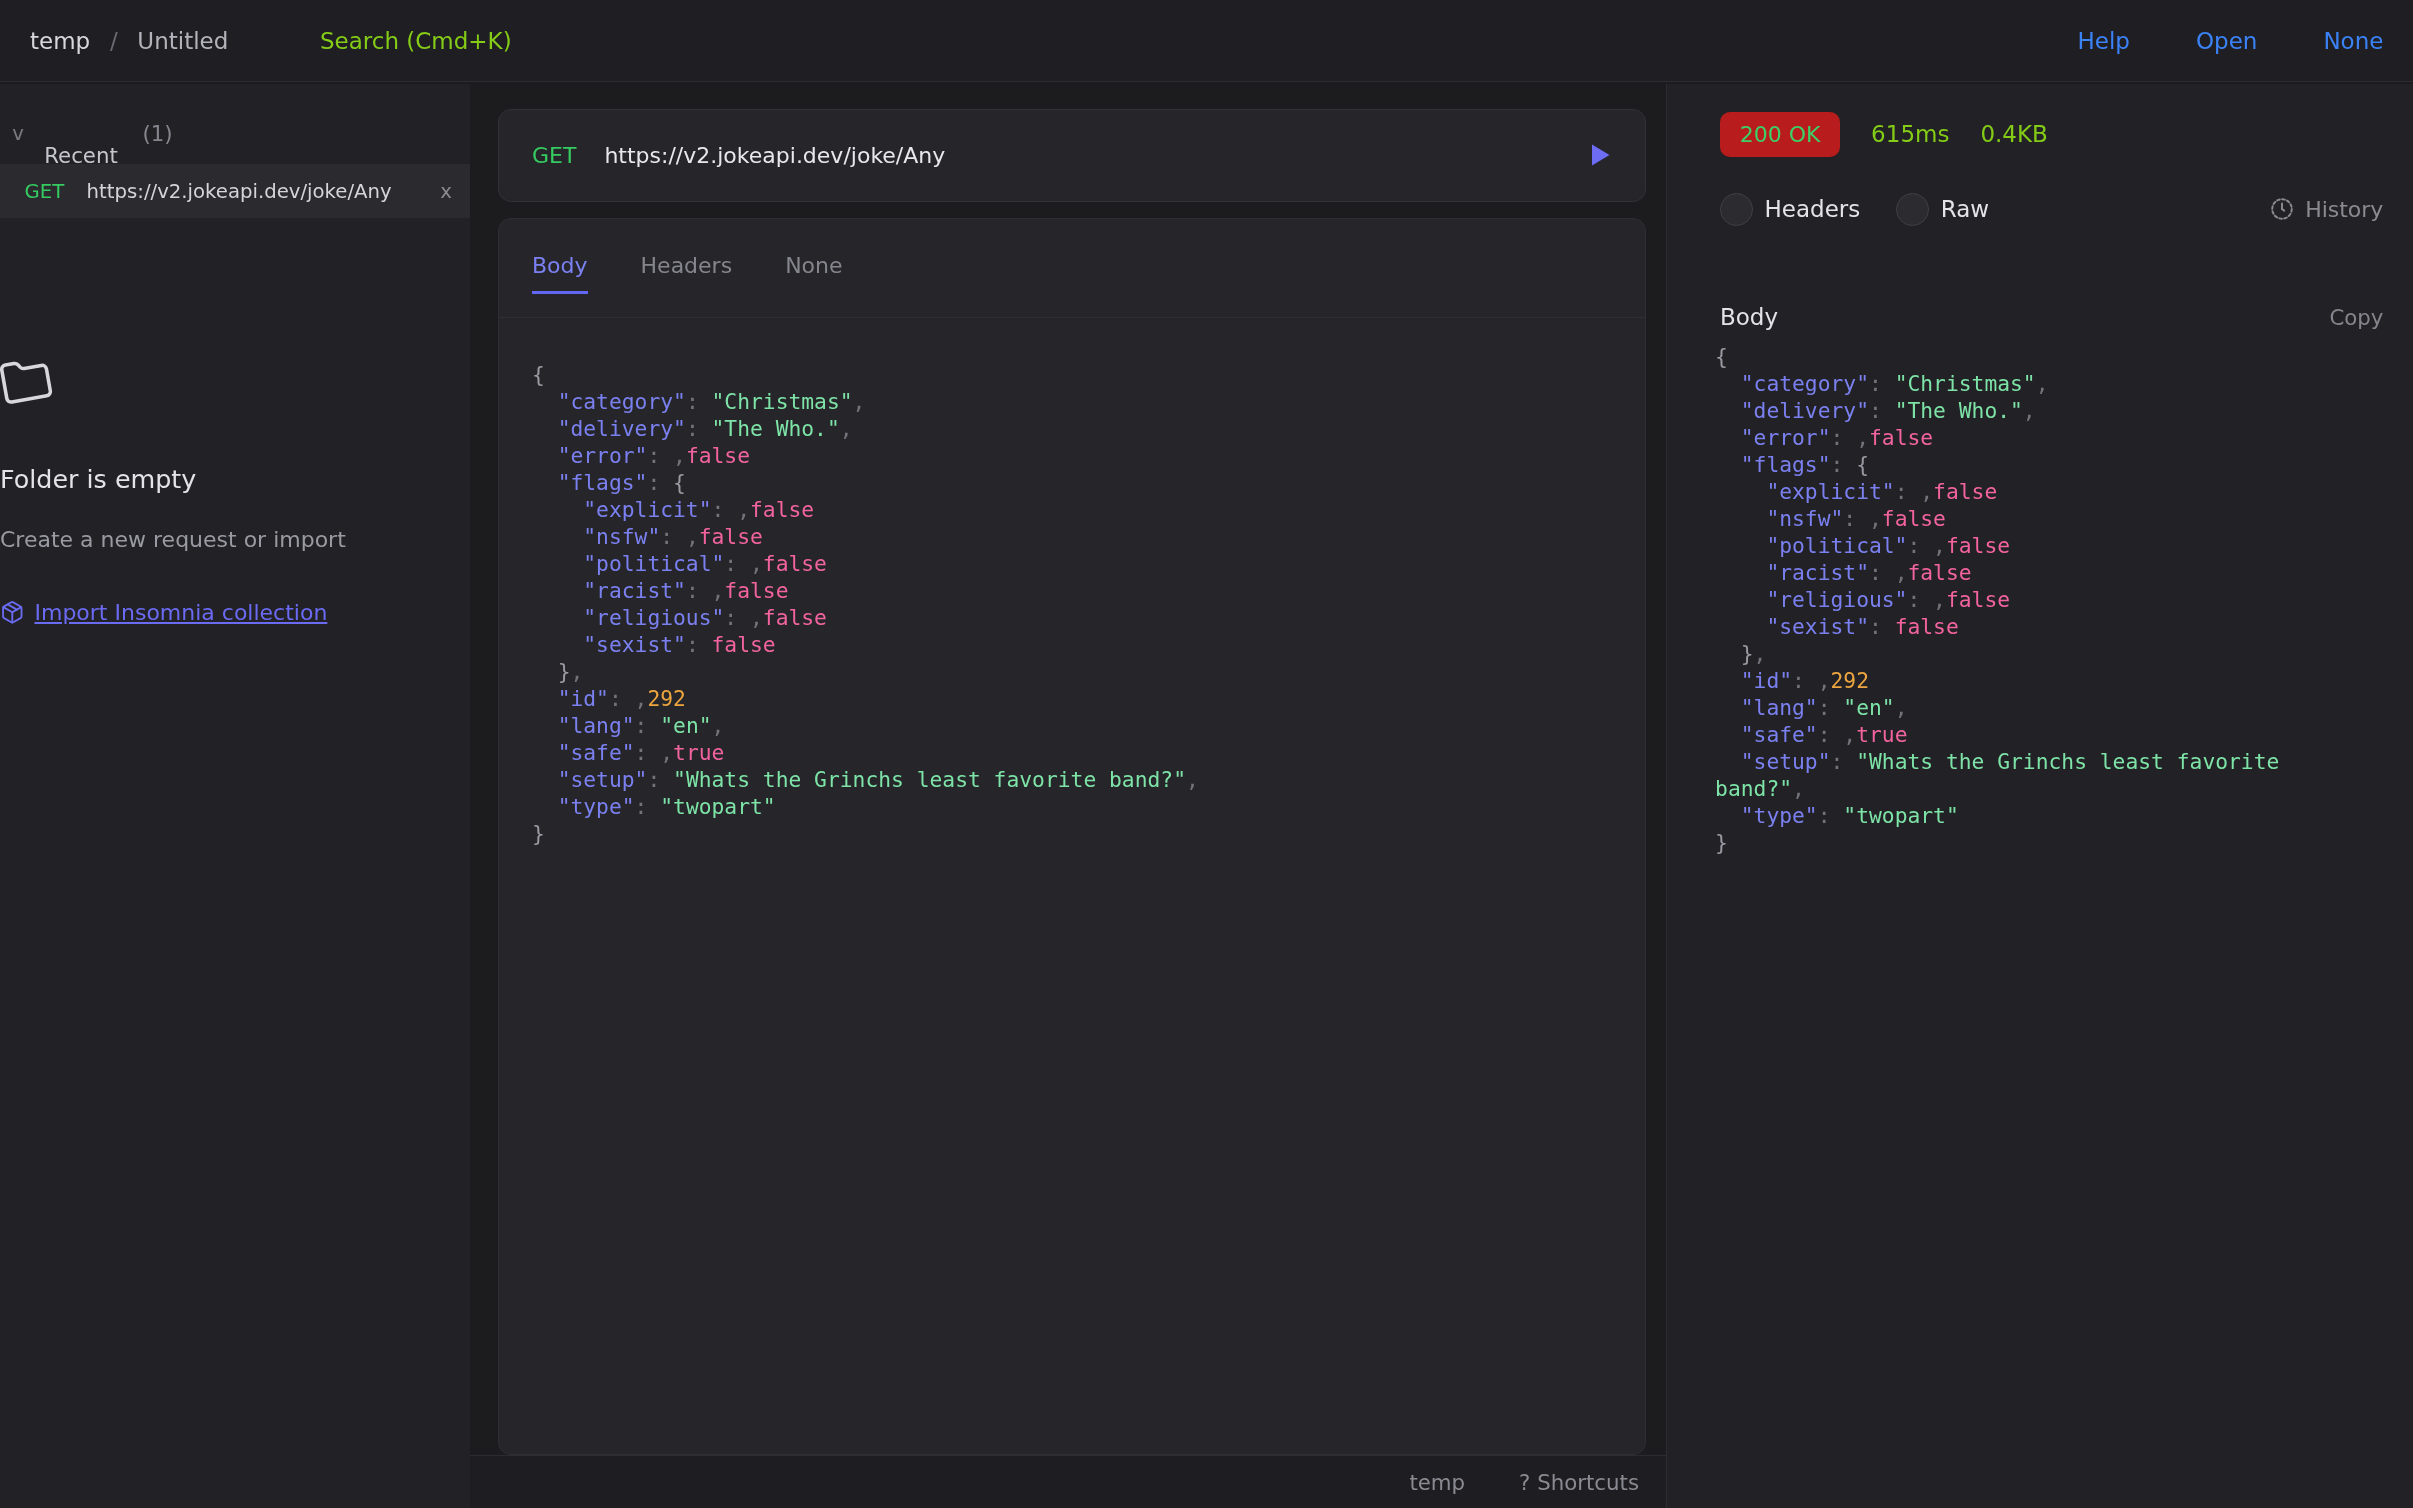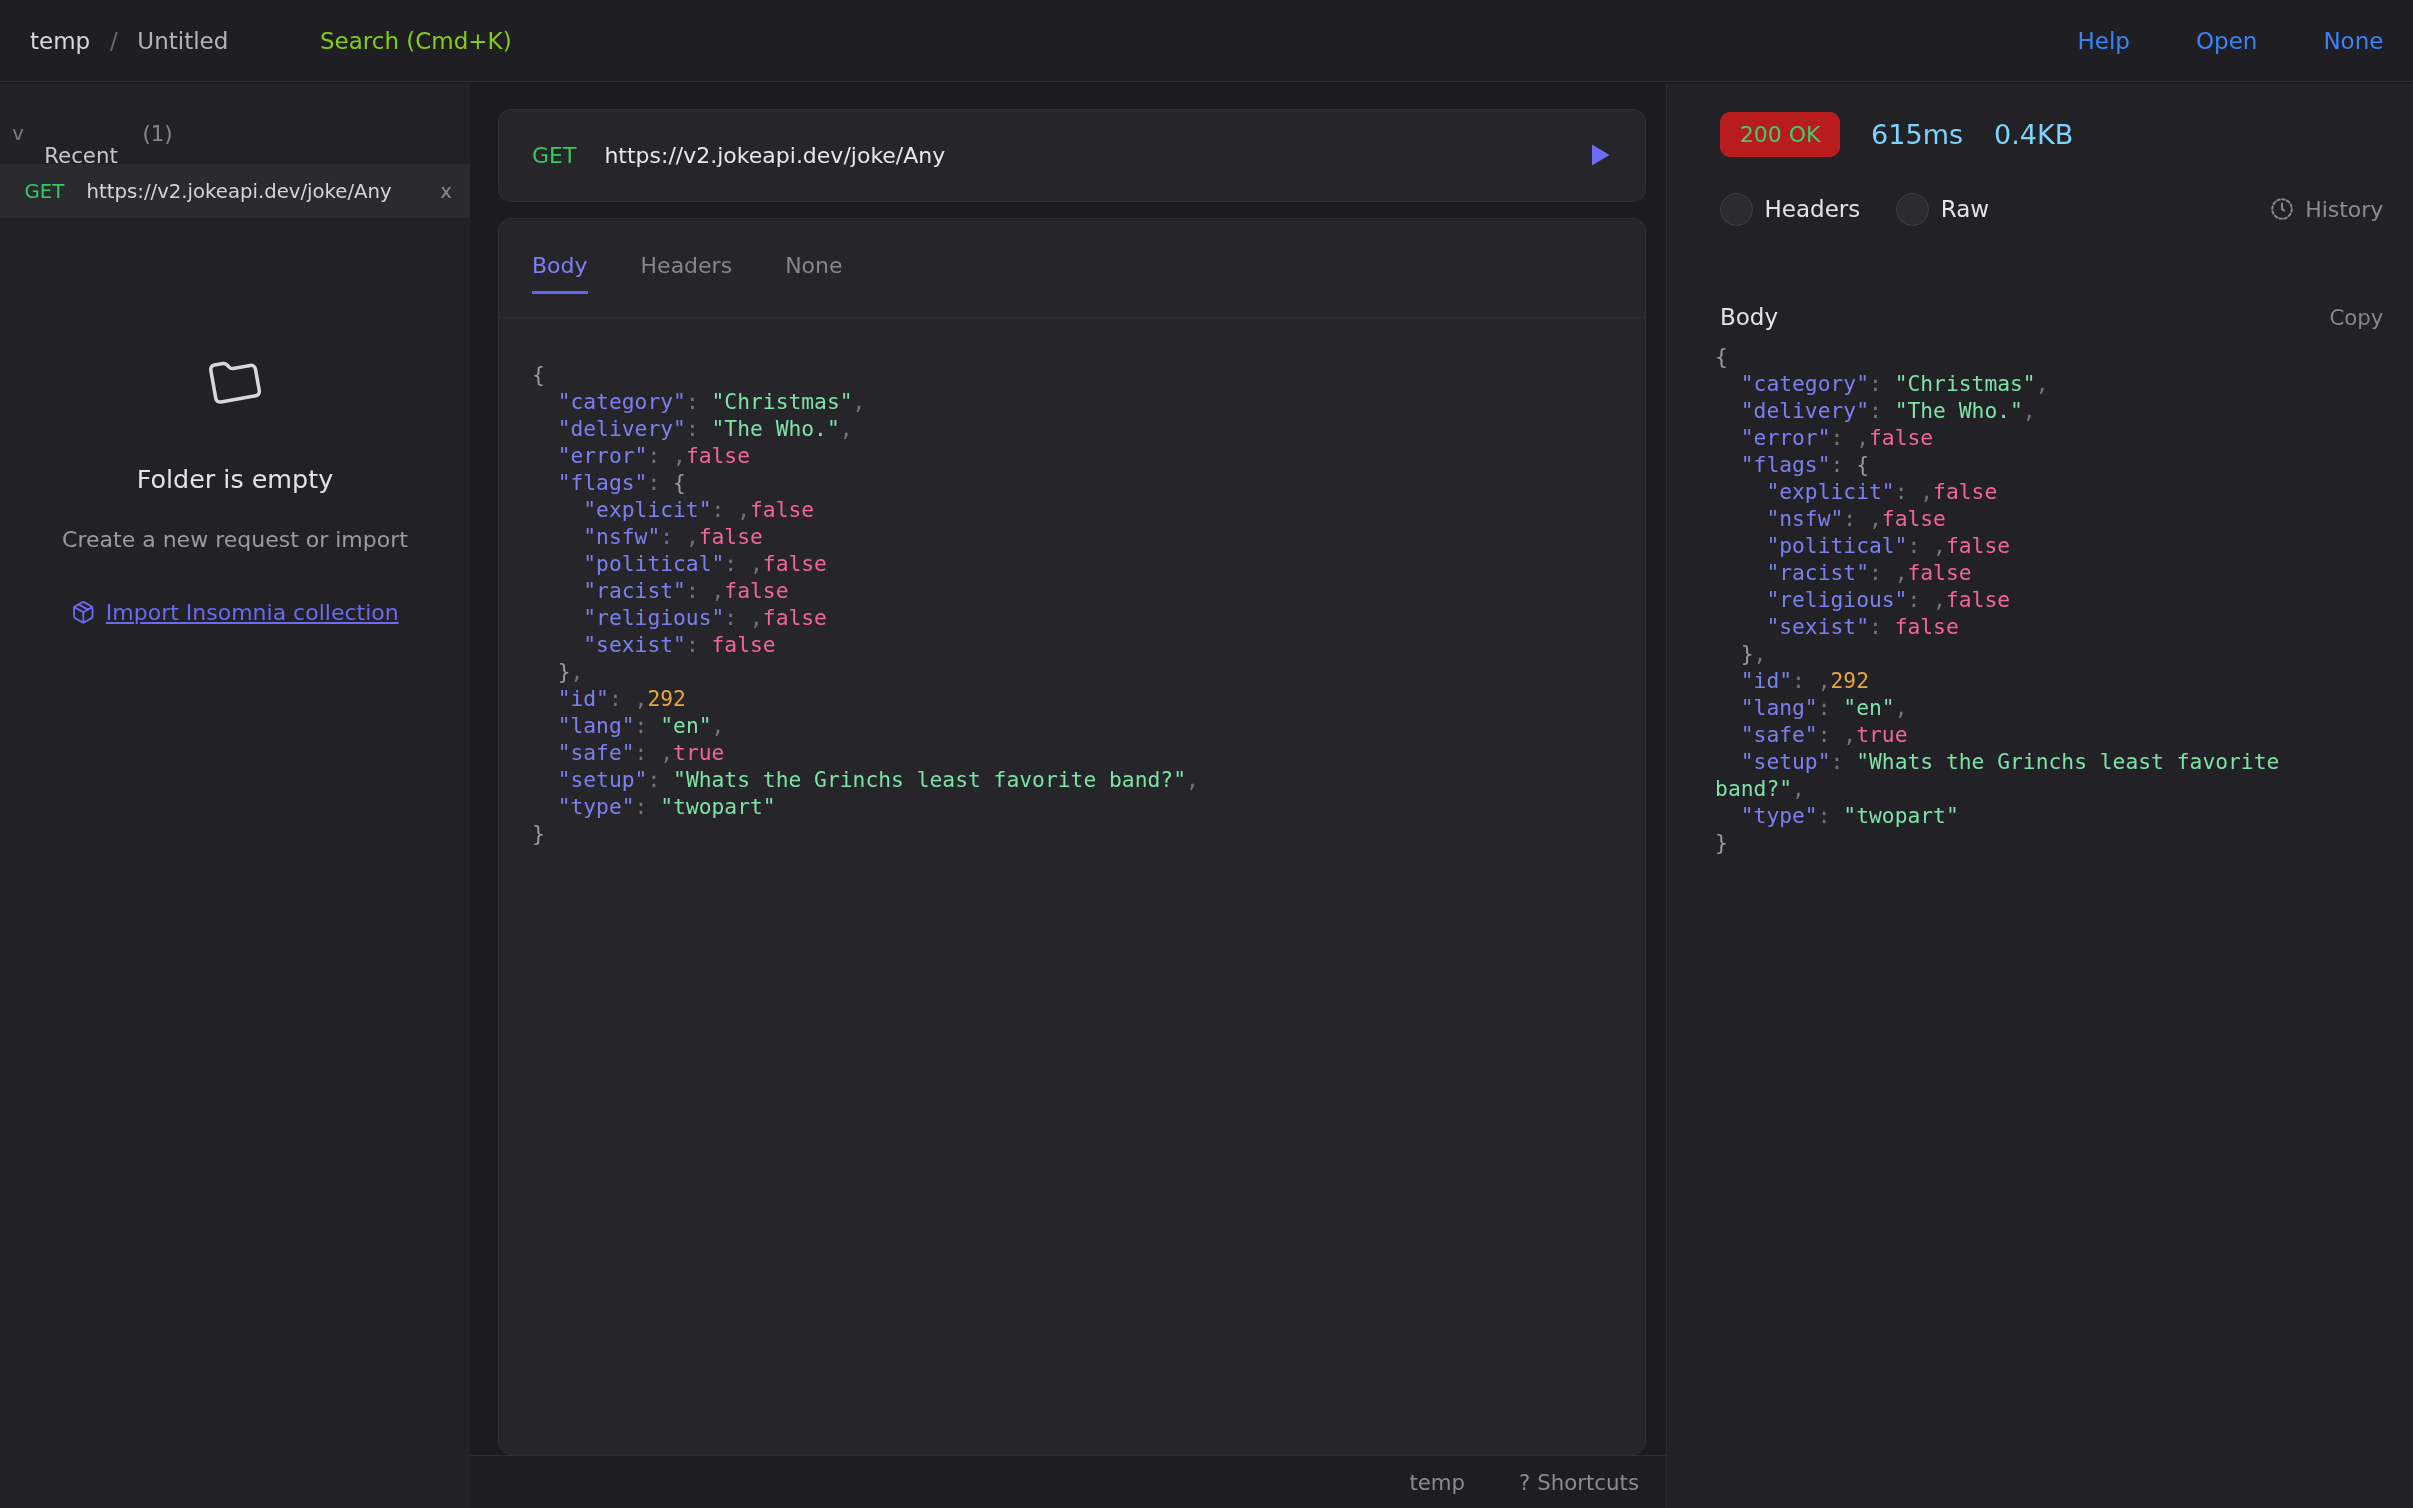--- a/index.html
+++ b/index.html
@@ -35,21 +35,21 @@
   .recent-label { color:#c5c5cd; margin-left:8.2px;margin-top:44px; }
   .recent-count { color:#85858d; margin-left:24.6px; }
   .recent-row {
     height:54px; background:#2a2a2f; display:flex; align-items:center;
     font-size:19.7px; padding:0 18px 0 24.6px;
   }
   .recent-method { color:#35cb60; width:62px; flex:none; }
   .recent-url { color:#d4d4da; white-space:nowrap; overflow:hidden; }
   .recent-close { margin-left:auto; color:#8a8a92; font-size:19.7px; }
 
-  .empty-state { position:absolute; left:0; top:271px; width:470px; text-align:center; }
+  .empty-state { position:absolute; left:0; top:271px; width:470px; text-align:left; }
   .empty-folder { display:inline-block; transform:rotate(-10deg); }
   .empty-title { margin-top:53px; font-size:25.4px; color:#e4e4e8; }
   .empty-sub { margin-top:33px; font-size:22px; color:#9a9aa2; }
   .import-link {
     margin-top:48px; display:inline-flex; align-items:center; gap:9.9px;
     font-size:22px; color:#6a6af2; text-decoration:underline; cursor:pointer;
   }
 
   
   .main { position:absolute; left:470px; top:84px; width:1196px; height:1371px; background:#1c1c1f; }
@@ -91,21 +91,21 @@
   .response {
     position:absolute; left:1666px; top:84px; width:747px; height:1425px;
     background:#222226; border-left:1.6px solid #2c2c31;
     padding:28px 29.6px 0 53px;
   }
   .resp-status-row { display:flex; align-items:center; gap:31px; }
   .status-badge {
     background:#b91c1c; color:#3ecf66; font-size:22px;
     padding:9.9px 19.7px; border-radius:9.9px;
   }
-  .resp-meta { color:#7dd3fc; font-size:27px; }
+  .resp-meta { color:#84cc16; font-size:23px; }
   .resp-toggle-row { display:flex; align-items:center; margin-top:29.6px; height:46px; }
   .toggle-circle {
     width:33px; height:33px; border-radius:50%;
     background:#2b2b30; border:1.6px solid #3f3f46; flex:none; cursor:pointer;
   }
   .toggle-label { color:#e4e4e8; font-size:23px; margin:0 36px 0 11.5px; }
   .history-btn { margin-left:auto; display:flex; align-items:center; gap:9.9px; color:#8a8a92; font-size:22px; cursor:pointer; }
   .resp-body-row { display:flex; align-items:center; margin-top:72px; }
   .resp-body-label { color:#e4e4e8; font-size:23px; }
   .copy-btn { margin-left:auto; color:#85858d; font-size:21.3px; cursor:pointer; }

